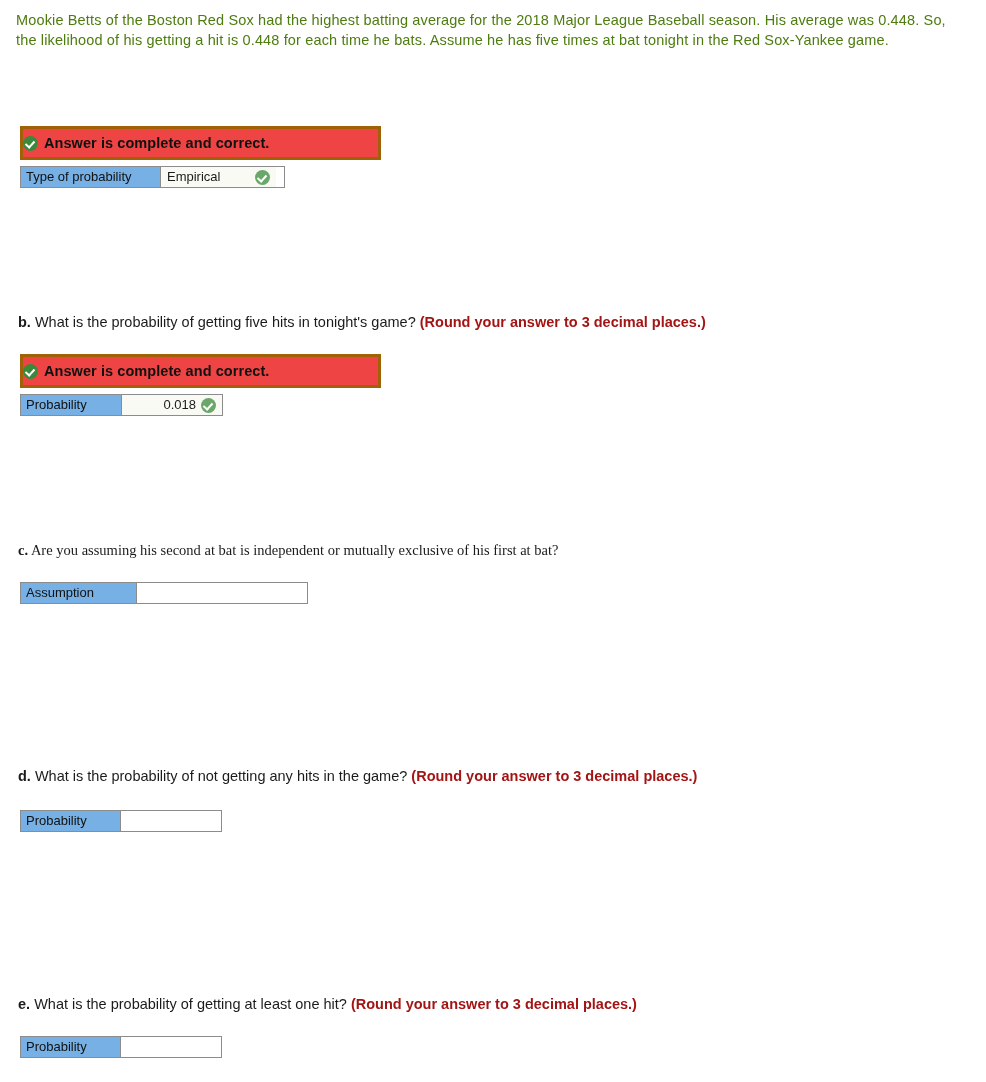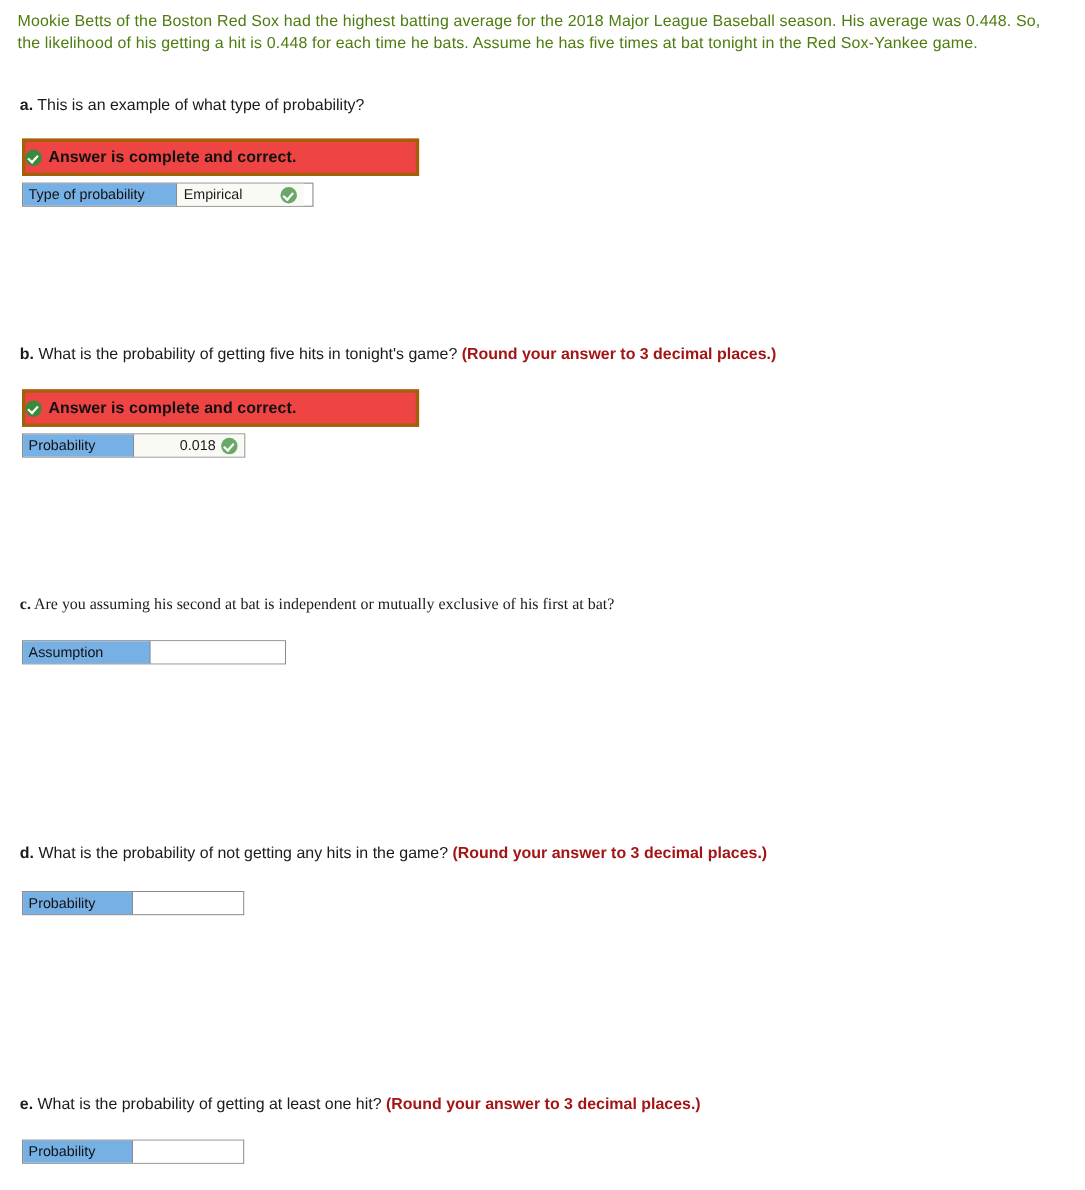--- a/index.html
+++ b/index.html
@@ -139,24 +139,20 @@
   }
   .ansrow .value.filled-left .vtext { flex: 1 1 auto; }
 </style>
 </head>
 <body>
 
 <div class="page">
 
   <div class="intro">Mookie Betts of the Boston Red Sox had the highest batting average for the 2018 Major League Baseball season. His average was 0.448. So, the likelihood of his getting a hit is 0.448 for each time he bats. Assume he has five times at bat tonight in the Red Sox-Yankee game.</div>
 
-  <div class="prompt" style="top:87px;">
-    <span class="letter">a.</span>
-    <span>This is an example of what type of probability?</span>
-  </div>
 
   <div class="banner" style="left:20px; top:126px; width:361px; height:34px;">
     <span class="check"></span>
     <span class="banner-text">Answer is complete and correct.</span>
   </div>
 
   <div class="ansrow" style="left:20px; top:166px; width:265px;">
     <div class="label" style="width:140px;">Type of probability</div>
     <div class="value filled-left" style="width:115px;">
       <span class="vtext">Empirical</span>
@@ -181,21 +177,21 @@
       <span class="vtext">0.018</span>
       <span class="check pale"></span>
     </div>
   </div>
 
   <div class="prompt" style="top:541px;font-family:Liberation Serif, serif;">
     <span class="letter">c.</span>
     <span>Are you assuming his second at bat is independent or mutually exclusive of his first at bat?</span>
   </div>
 
-  <div class="ansrow" style="left:20px; top:582px; width:240px;">
+  <div class="ansrow" style="left:20px; top:582px; width:288px;">
     <div class="label" style="width:116px;">Assumption</div>
     <div class="value empty" style="width:122px;"></div>
   </div>
 
   <div class="prompt" style="top:767px;">
     <span class="letter">d.</span>
     <span>What is the probability of not getting any hits in the game?</span>
     <span class="note">(Round your answer to 3 decimal places.)</span>
   </div>
 

